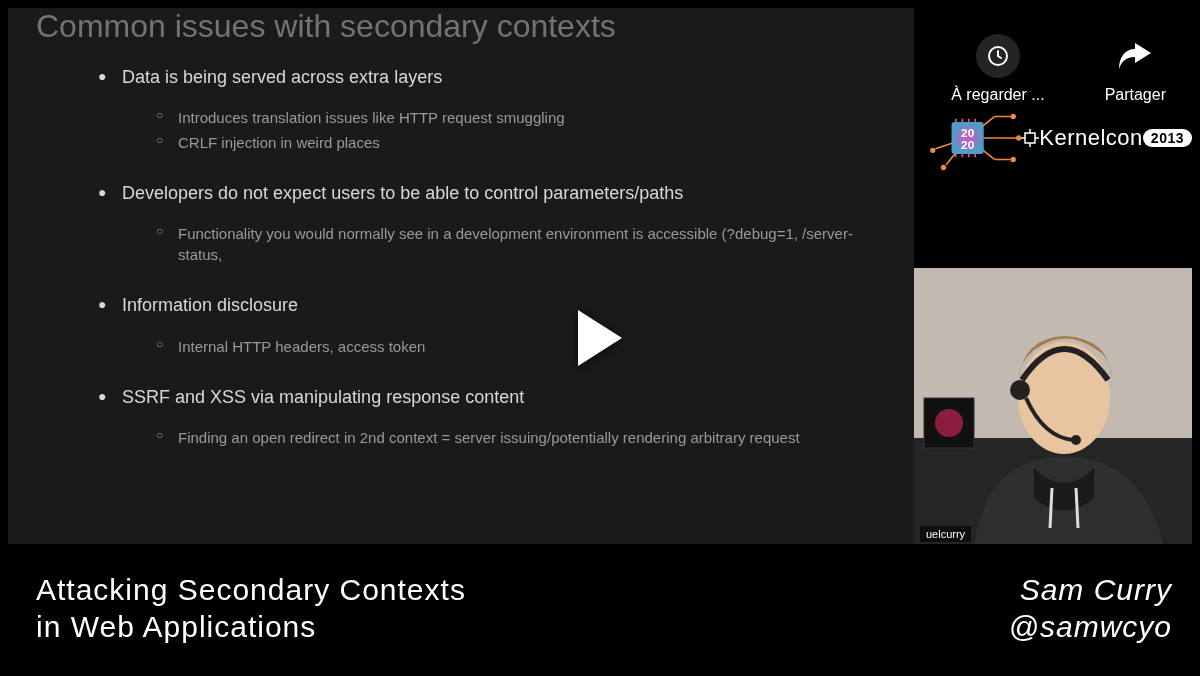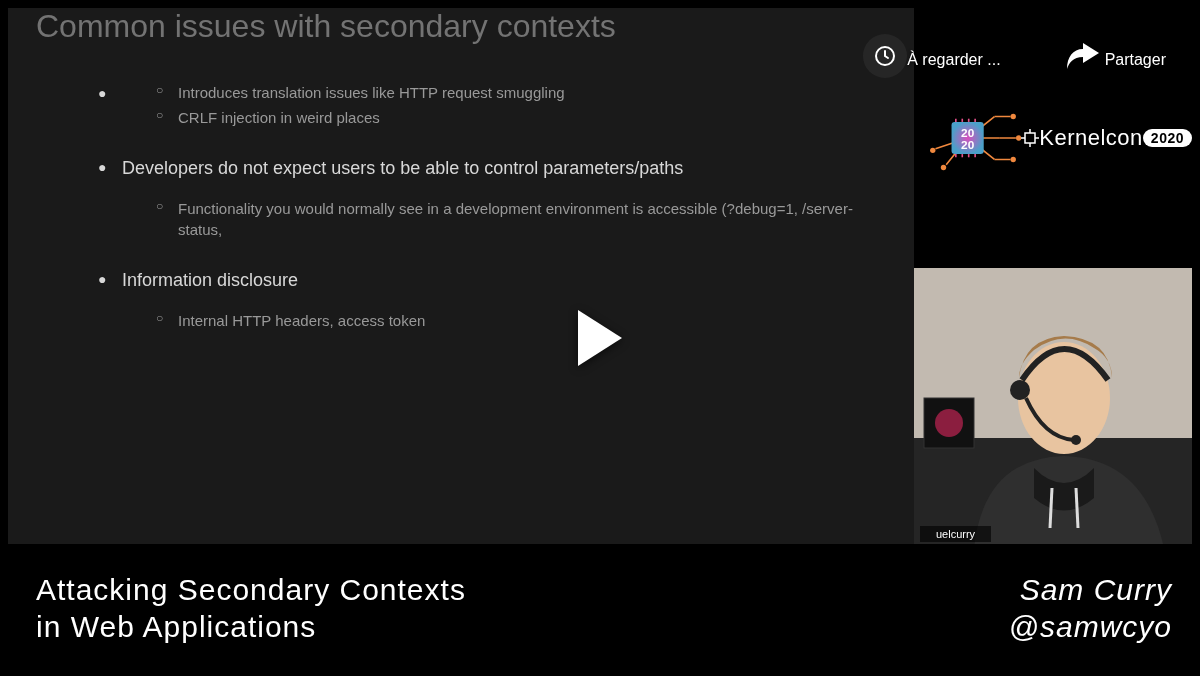--- a/index.html
+++ b/index.html
@@ -103,21 +103,21 @@
   .overlay-controls {
     position: absolute;
     top: 30px;
     right: 30px;
     display: flex;
     gap: 60px;
     z-index: 20;
   }
   .ov-item {
     display: flex;
-    flex-direction: row;
+    flex-direction: column;
     align-items: center;
     color: #fff;
     font-size: 16px;
     text-shadow: 0 1px 3px rgba(0,0,0,.8);
   }
   .ov-icon {
     width: 44px;
     height: 44px;
     border-radius: 50%;
     background: rgba(40,40,40,.9);
@@ -187,21 +187,21 @@
     background: linear-gradient(180deg,#c8c0b3 0%, #b8b0a4 40%, #2a2a2a 100%);
     overflow: hidden;
   }
   .presenter .name-tag {
     position: absolute;
     bottom: 6px;
     left: 6px;
     background: rgba(0,0,0,.6);
     color: #fff;
     font-size: 11px;
-    padding: 2px 16px;
+    padding: 2px 6px;
   }
   .presenter svg { position: absolute; top: 0; left: 0; }
   
   .bottom-strip {
     position: absolute;
     left: 4px;
     bottom: 0;
     width: 100%;
     height: 128px;
     background: #000;
@@ -231,35 +231,42 @@
 <body>
 
 <div class="video-container">
 
   <div class="slide">
 
     <div class="slide-heading">Common issues with secondary contexts</div>
 
     <ul class="bullets">
       <li>
+        <span>Data is being served across extra layers</span>
         <ul class="sub">
           <li>Introduces translation issues like HTTP request smuggling</li>
           <li>CRLF injection in weird places</li>
         </ul>
       </li>
       <li>
         <span>Developers do not expect users to be able to control parameters/paths</span>
         <ul class="sub">
           <li>Functionality you would normally see in a development environment is accessible (?debug=1, /server-status,</li>
         </ul>
       </li>
       <li>
         <span>Information disclosure</span>
         <ul class="sub">
           <li>Internal HTTP headers, access token</li>
+        </ul>
+      </li>
+      <li>
+        <span>SSRF and XSS via manipulating response content</span>
+        <ul class="sub">
+          <li>Finding an open redirect in 2nd context = server issuing/potentially rendering arbitrary request</li>
         </ul>
       </li>
     </ul>
   </div>
 
   <div class="play-button"></div>
 
   <div class="overlay-controls">
     <div class="ov-item">
       <div class="ov-icon">
@@ -313,21 +320,21 @@
     </svg>
     <div class="kc-brand">
       <svg width="18" height="18" viewBox="0 0 18 18">
         <rect x="4" y="4" width="10" height="10" fill="none" stroke="#fff" stroke-width="1.5"></rect>
         <line x1="9" y1="0" x2="9" y2="4" stroke="#fff" stroke-width="1.5"></line>
         <line x1="9" y1="14" x2="9" y2="18" stroke="#fff" stroke-width="1.5"></line>
         <line x1="0" y1="9" x2="4" y2="9" stroke="#fff" stroke-width="1.5"></line>
         <line x1="14" y1="9" x2="18" y2="9" stroke="#fff" stroke-width="1.5"></line>
       </svg>
       <span>Kernelcon</span>
-      <span class="pill">2020</span>
+      <span class="pill">2013</span>
     </div>
   </div>
 
   <div class="presenter">
     <svg width="278" height="280" viewBox="0 0 278 280">
 
       <rect width="278" height="280" fill="#c2bab0"></rect>
       <rect x="0" y="170" width="278" height="110" fill="#252525"></rect>
 
       <ellipse cx="150" cy="130" rx="46" ry="56" fill="#e8c4a0"></ellipse>

